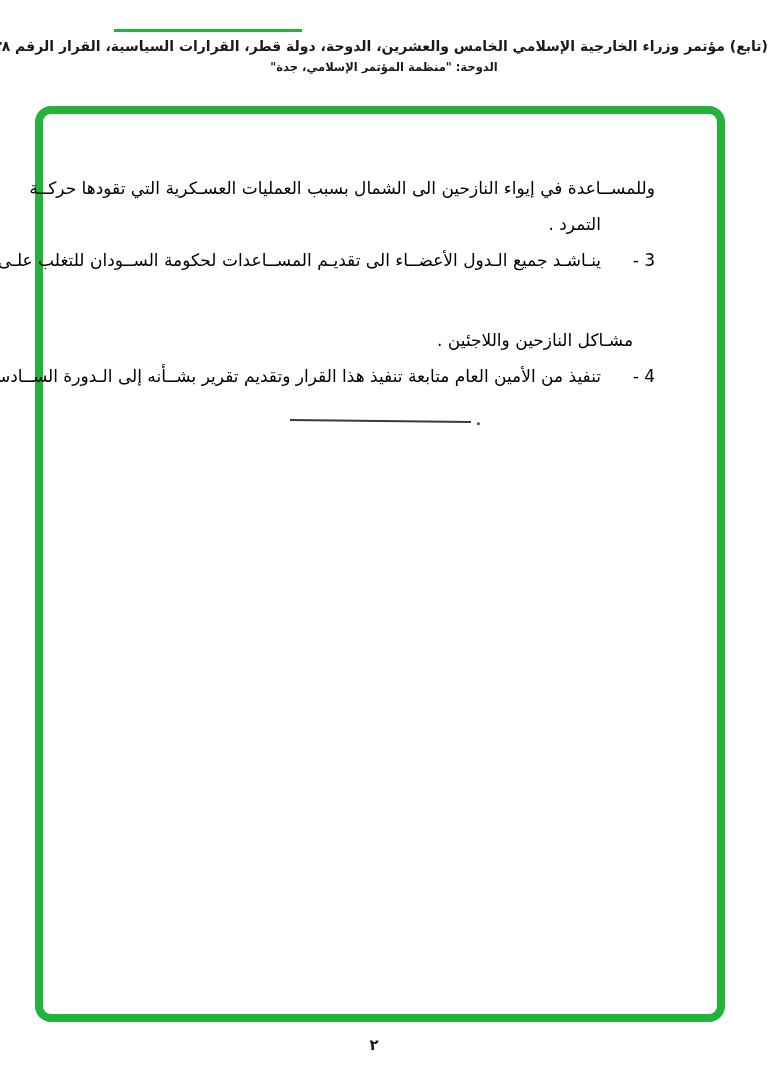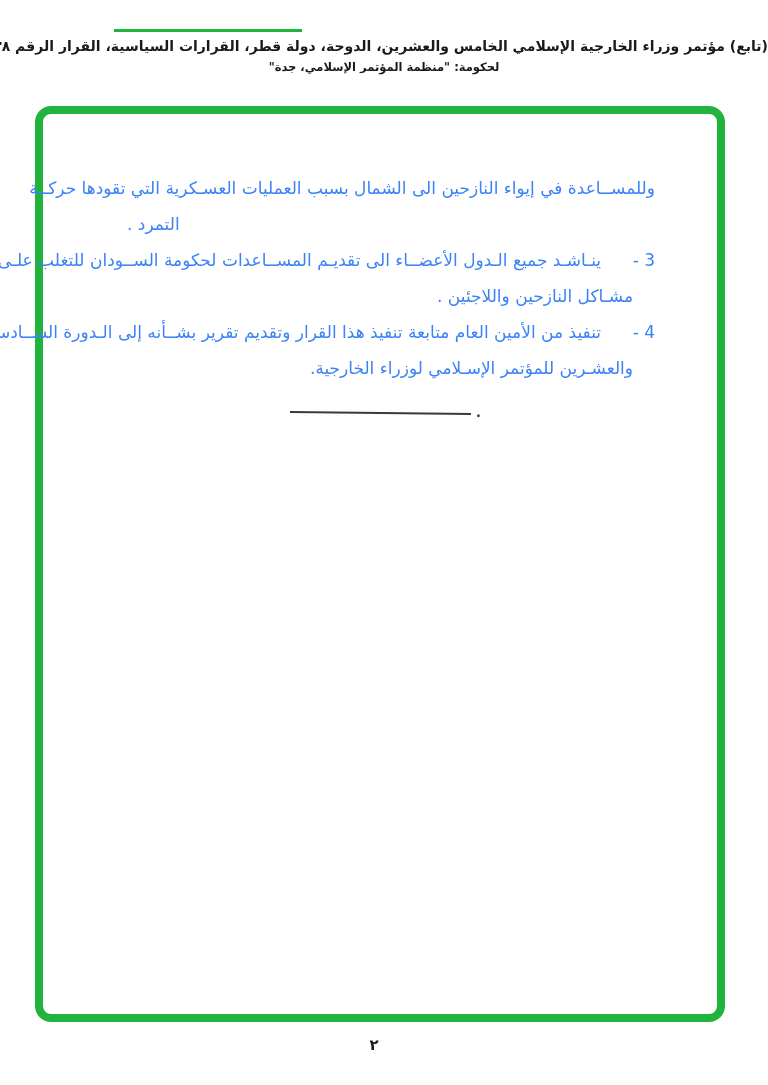--- a/index.html
+++ b/index.html
@@ -55,45 +55,46 @@
     height: 900px; 
     border: 8px solid #22b33c;
     border-radius: 16px;
     background: #ffffff;
   }
   .content {
     direction: rtl;
     padding: 56px 62px 0 84px;
     font-size: 17px;
     line-height: 36px;
-    color: #3b82f6;
+    color: #000000;
   }
   .line { display: block; }
   .just {
     text-align: justify;
     text-align-last: justify;
     white-space: nowrap;
   }
   .para .end-line {
-    text-align: left;
+    text-align: right;
     margin-right: 54px;
   }
   .item {
     display: flex;
     align-items: flex-start;
   }
   .item .marker {
     flex: 0 0 54px;
     direction: rtl;
     text-align: right;
     white-space: nowrap;
   }
   .item .body { flex: 1 1 auto; min-width: 0; }
   .item .cont-line {
     margin-right: -32px;
+    margin-top: 44px;
   }
   .lead { font-weight: normal; }
   .sep-wrap {
     margin-top: 26px;
     text-align: center;
   }
   .separator {
     position: relative;
     display: block;
     width: 181px;
@@ -126,21 +127,21 @@
 </head>
 <body>
 
 <div class="page">
 
   <div class="top-green-line"></div>
 
   <header class="doc-header">
     <div class="h1">(تابع) مؤتمر وزراء الخارجية الإسلامي الخامس والعشرين، الدوحة، دولة قطر، القرارات السياسية، القرار الرقم ٢٥/٣٨-س</div>
     <div class="h2">
-      <span>لحكومة:</span>
+      <span>الدوحة:</span>
       <span>"منظمة المؤتمر الإسلامي، جدة"</span>
     </div>
   </header>
 
   <div class="green-box">
     <div class="content">
 
       <div class="para">
         <div class="line just">وللمســاعدة في إيواء النازحين الى الشمال بسبب العمليات العسـكرية التي تقودها حركــة</div>
         <div class="line end-line">التمرد .</div>
@@ -151,21 +152,20 @@
         <div class="body">
           <div class="line just"><b class="lead">ينـاشـد</b> <span>جميع الـدول الأعضــاء الى تقديـم المســاعدات لحكومة الســودان للتغلب علـى</span></div>
           <div class="line cont-line">مشـاكل النازحين واللاجئين .</div>
         </div>
       </div>
 
       <div class="item">
         <span class="marker">4 -</span>
         <div class="body">
           <div class="line just"><b class="lead">تنفيذ</b> <span>من الأمين العام متابعة تنفيذ هذا القرار وتقديم تقرير بشــأنه إلى الـدورة الســادســة</span></div>
-          <div class="line cont-line">والعشـرين للمؤتمر الإسـلامي لوزراء الخارجية.</div>
         </div>
       </div>
 
       <div class="sep-wrap">
         <span class="separator"></span>
       </div>
 
     </div>
   </div>
 

